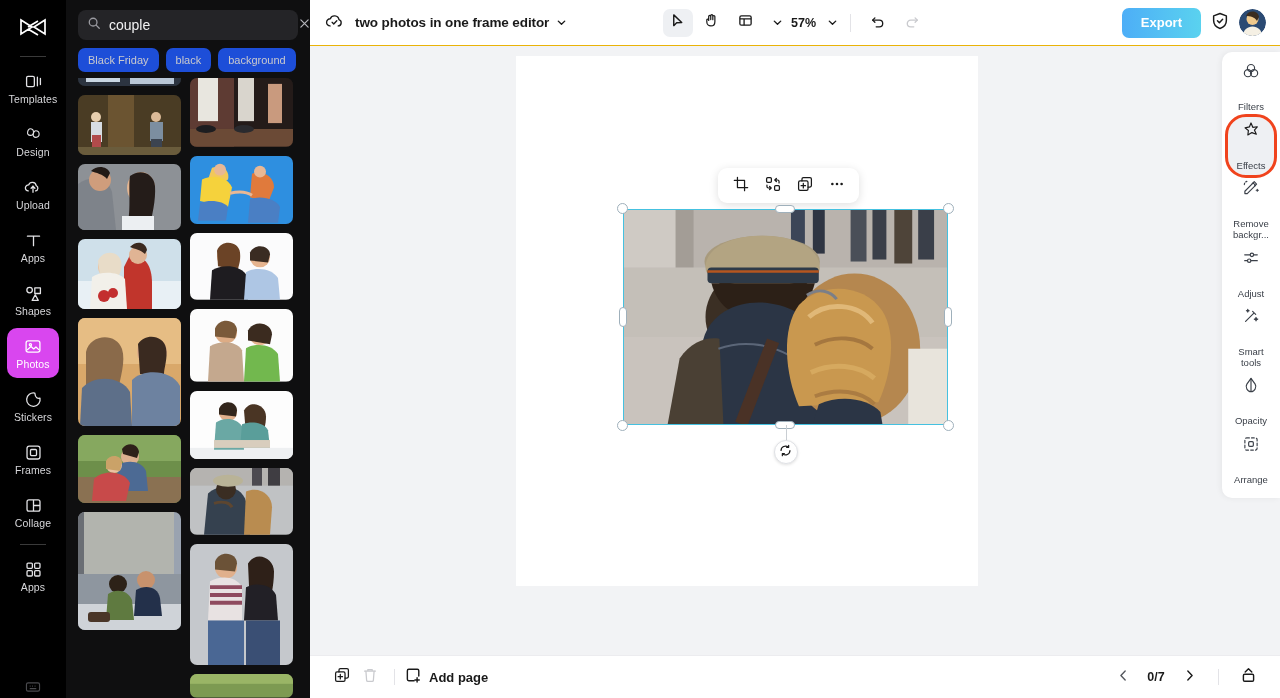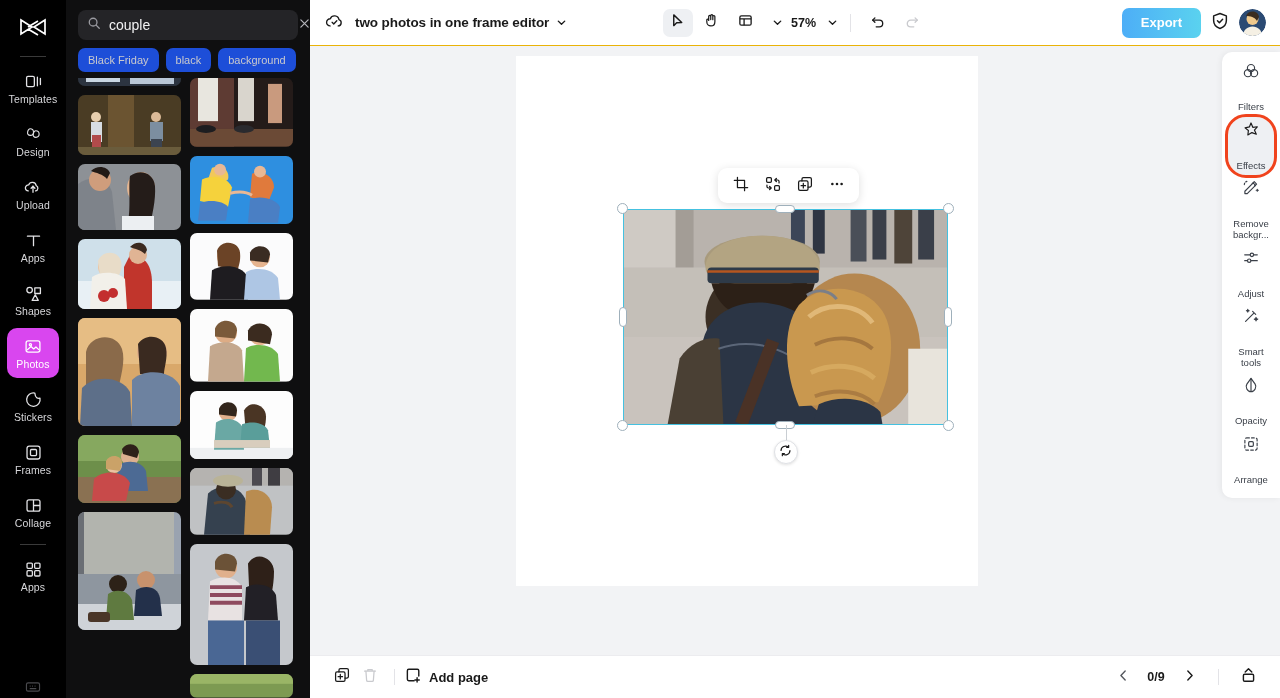--- a/index.html
+++ b/index.html
@@ -701,21 +701,21 @@
         <span class="addpage-label">Add page</span>
       </div>
       <div class="bb-right">
         <div class="bb-btn">
           <span>
             <svg width="13" height="13" viewBox="0 0 14 14" fill="none" stroke="#55585e" stroke-width="1.5" stroke-linecap="round" stroke-linejoin="round">
                 <path d="M8.8 2.2 4.2 7l4.6 4.8"></path>
               </svg>
           </span>
         </div>
-        <span class="pagenum">0/9</span>
+        <span class="pagenum">0/7</span>
         <div class="bb-btn">
           <span>
             <svg width="13" height="13" viewBox="0 0 14 14" fill="none" stroke="#1a1a1a" stroke-width="1.5" stroke-linecap="round" stroke-linejoin="round">
                 <path d="M5.2 2.2 9.8 7l-4.6 4.8"></path>
               </svg>
           </span>
         </div>
         <div class="bb-sep"></div>
         <div class="bb-btn">
           <span>

